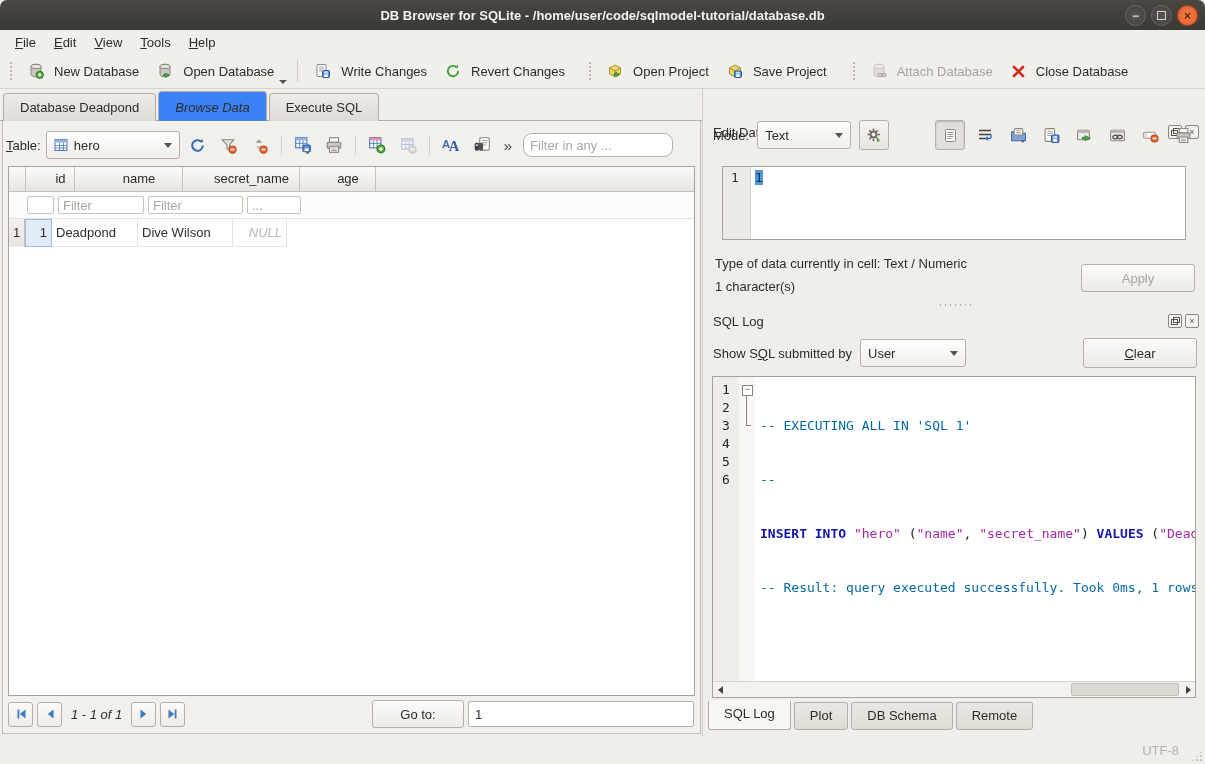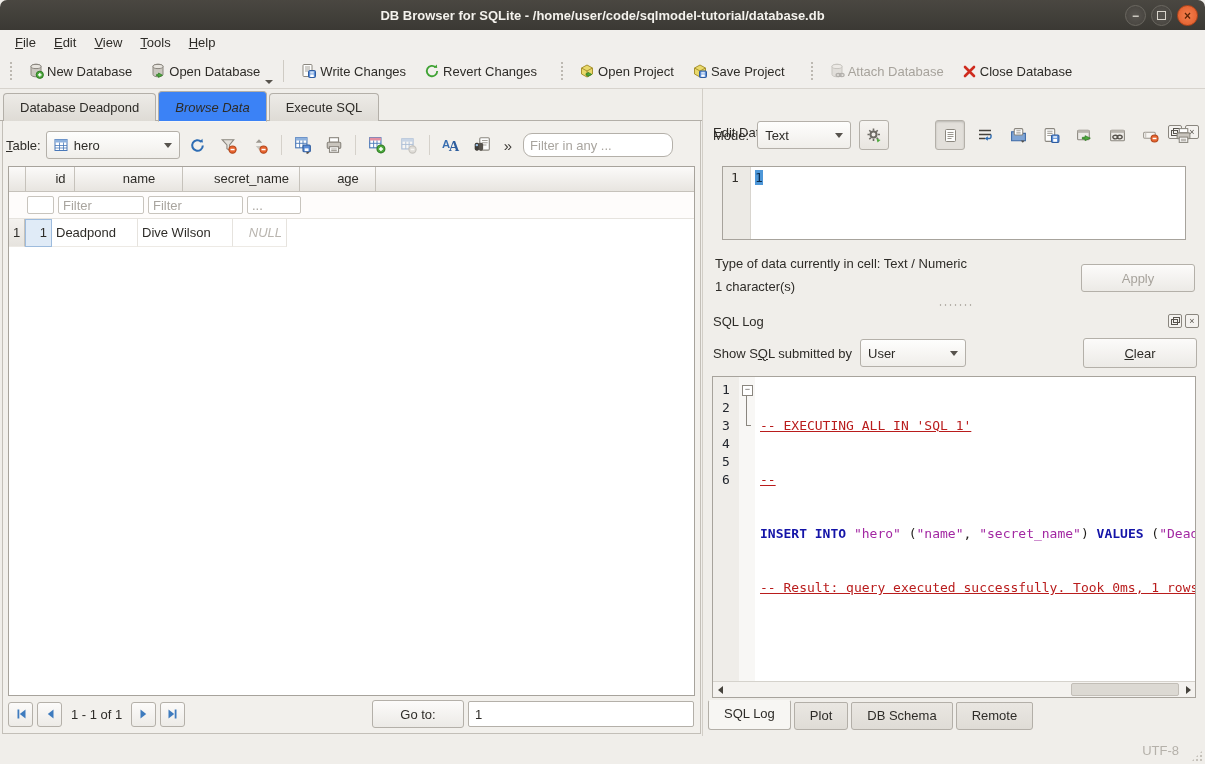--- a/index.html
+++ b/index.html
@@ -11,21 +11,21 @@
   .winbtn{width:19px;height:19px;border-radius:50%;background:radial-gradient(#585550,#44413C);border:1px solid #6B6861;color:#D8D4CC;display:flex;align-items:center;justify-content:center;font-size:12px;line-height:1;}
   .winbtn.close{background:radial-gradient(#F4804F,#DF5A28);border-color:#B5461B;color:#5E2406;}
   .maxsquare{width:7px;height:7px;border:1.5px solid #D8D4CC;display:block;}
   
   .menubar{position:absolute;top:30px;left:0;right:0;height:24px;background:#F1EFEC;display:flex;align-items:center;padding-left:6px;}
   .menu-item{padding:3px 9px;border-radius:2px;}
   
   .toolbar{position:absolute;top:54px;left:0;right:0;height:34px;background:#F1EFEC;border-bottom:1px solid #D7D3CD;display:flex;align-items:center;padding:0 4px;}
   .tool-handle{width:5px;height:20px;margin:0 5px;background-image:radial-gradient(#BDB9B2 1px,transparent 1.2px);background-size:4px 4px;}
   .tool-sep{width:1px;height:22px;background:#CFCBC4;margin:0 8px;}
-  .tool-btn{display:flex;align-items:center;gap:3px;padding:5px 9px;border-radius:3px;white-space:nowrap;}
+  .tool-btn{display:flex;align-items:center;gap:10px;padding:5px 9px;border-radius:3px;white-space:nowrap;}
   .tool-btn.disabled{color:#A7A39C;}
   .dd-caret{width:0;height:0;border-left:4px solid transparent;border-right:4px solid transparent;border-top:4px solid #57534D;align-self:flex-end;margin:0 2px 4px -4px;}
   
   .left-panel{position:absolute;left:0;top:88px;width:702px;height:648px;}
   .page-frame{position:absolute;left:2px;right:1px;top:32px;bottom:2px;border:1px solid #C3BFB8;border-top:none;background:#F2F0EC;}
   .right-panel{position:absolute;left:705px;top:88px;width:500px;height:648px;}
   .vsplit{position:absolute;left:702px;top:88px;width:1px;height:648px;background:#D2CEC7;}
   
   .tabs-row{position:absolute;left:3px;top:3px;height:30px;display:flex;align-items:flex-end;z-index:2;}
   .tabline{position:absolute;left:0;right:0;top:32px;height:1px;background:#B3AFA8;}
@@ -56,21 +56,21 @@
   .filterrow .fcell{padding:0 2px;}
   .fin{height:18px;border:1px solid #C8C4BD;border-radius:2px;background:#fff;width:100%;box-sizing:border-box;padding:0 4px;}
   .datarow{height:28px;align-items:stretch;background:#fff;}
   .datarow>div{border-right:1px solid #E6E3DE;border-bottom:1px solid #EDEAE5;display:flex;align-items:center;padding:0 4px;box-sizing:border-box;}
   .rh{background:linear-gradient(#F4F2EF,#E6E3DE);border-right:1px solid #C6C2BB !important;justify-content:center;padding:0 !important;}
   .cell-sel{background:#E0EBF7;outline:1px solid #9DBBDD;outline-offset:-1px;justify-content:flex-end !important;}
   .null{color:#B9B5AF;font-style:italic;justify-content:flex-end !important;}
   
   .grid-nav{position:absolute;left:8px;right:8px;top:612px;height:28px;display:flex;align-items:center;gap:4px;}
   .nav-btn{width:23px;height:23px;border:1px solid #B4B0A9;border-radius:3px;background:linear-gradient(#FCFBFA,#EDEBE7);display:flex;align-items:center;justify-content:center;}
-  .range{margin:1px 5px;}
+  .range{margin:1px 5px;font-style:italic;}
   .push{margin-left:auto;}
   .btn{height:26px;border:1px solid #B4B0A9;border-radius:3px;background:linear-gradient(#FCFBFA,#ECEAE6);display:flex;align-items:center;justify-content:center;padding:0 16px;}
   .btn.disabled{color:#A7A39C;}
   .goto-input{width:212px;height:24px;border:1px solid #B4B0A9;border-radius:2px;background:#fff;padding:0 6px;}
   
   .dock-title{position:absolute;left:8px;right:6px;height:18px;display:flex;align-items:center;}
   .dock-icons{margin-left:auto;display:flex;gap:3px;}
   .dkbtn{width:12px;height:12px;border:1px solid #8A867F;border-radius:2px;display:flex;align-items:center;justify-content:center;font-size:9px;color:#57534D;background:#F4F2EF;position:relative;}
   .dkfloat::before{content:"";position:absolute;left:2px;top:4px;width:5px;height:4px;border:1px solid #57534D;background:#F4F2EF;}
   .dkfloat::after{content:"";position:absolute;left:4px;top:2px;width:5px;height:4px;border:1px solid #57534D;}
@@ -98,21 +98,21 @@
   .log-gutter{width:26px;flex:0 0 auto;background:#EFEDE9;color:#23272E;font-family:"DejaVu Sans Mono",monospace;font-size:13px;line-height:18px;padding:4px 0 0;text-align:center;}
   .log-fold{width:16px;flex:0 0 auto;background:#F8F7F5;position:relative;}
   .fold-box{position:absolute;left:3px;top:8px;width:9px;height:9px;border:1px solid #8A867F;background:#fff;line-height:7px;text-align:center;font-size:9px;color:#57534D;}
   .fold-box::before{content:"−";}
   .fold-vline{position:absolute;left:7px;top:18px;height:31px;border-left:1px solid #8A867F;}
   .fold-corner{position:absolute;left:7px;top:48px;width:5px;height:1px;background:#8A867F;}
   .log-text{flex:1;font-family:"DejaVu Sans Mono",monospace;font-size:13px;line-height:18px;padding:4px 0 0 5px;white-space:pre;overflow:hidden;}
   .kw{color:#1414A8;font-weight:bold;}
   .id{color:#A227A2;}
   .pl{color:#1F1D1A;}
-  .cm{color:#b91c1c;text-decoration:underline;}
+  .cm{color:#0369a1;}
   .log-hscroll{height:15px;border-top:1px solid #D5D2CC;background:#F4F2EF;display:flex;align-items:center;position:relative;}
   .sb-arrow{width:14px;height:14px;display:flex;align-items:center;justify-content:center;}
   .sb-arrow span{width:0;height:0;border-top:4px solid transparent;border-bottom:4px solid transparent;}
   .sb-left span{border-right:5px solid #45423C;}
   .sb-right span{border-left:5px solid #45423C;}
   .sb-right{position:absolute;right:0;}
   .sb-thumb{position:absolute;right:16px;width:106px;height:11px;background:#DCD9D3;border:1px solid #C2BEB7;border-radius:2px;}
   
   .bottom-tabs{position:absolute;left:3px;bottom:6px;display:flex;align-items:flex-start;gap:3px;}
   .btab{padding:5px 15px 6px;background:linear-gradient(#EAE7E2,#DFDCD6);border:1px solid #B3AFA8;border-radius:2px 2px 3px 3px;}

